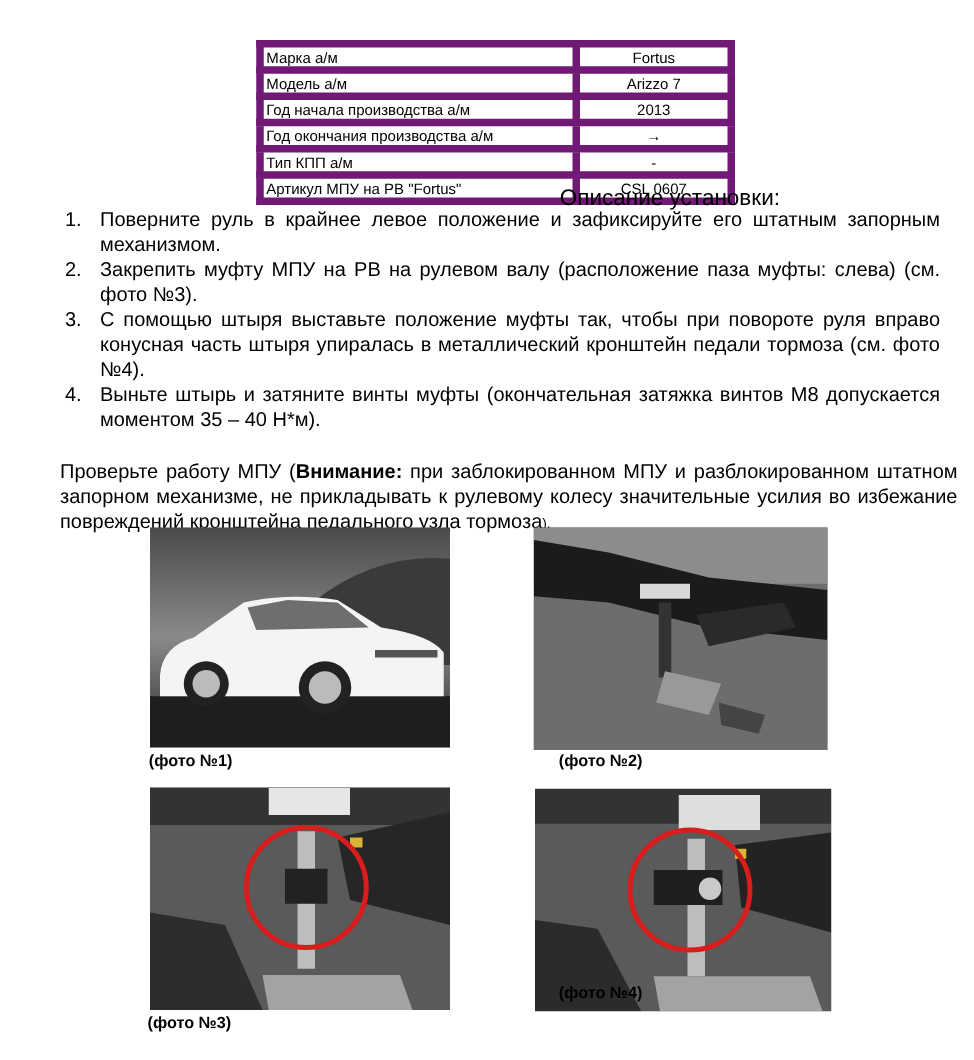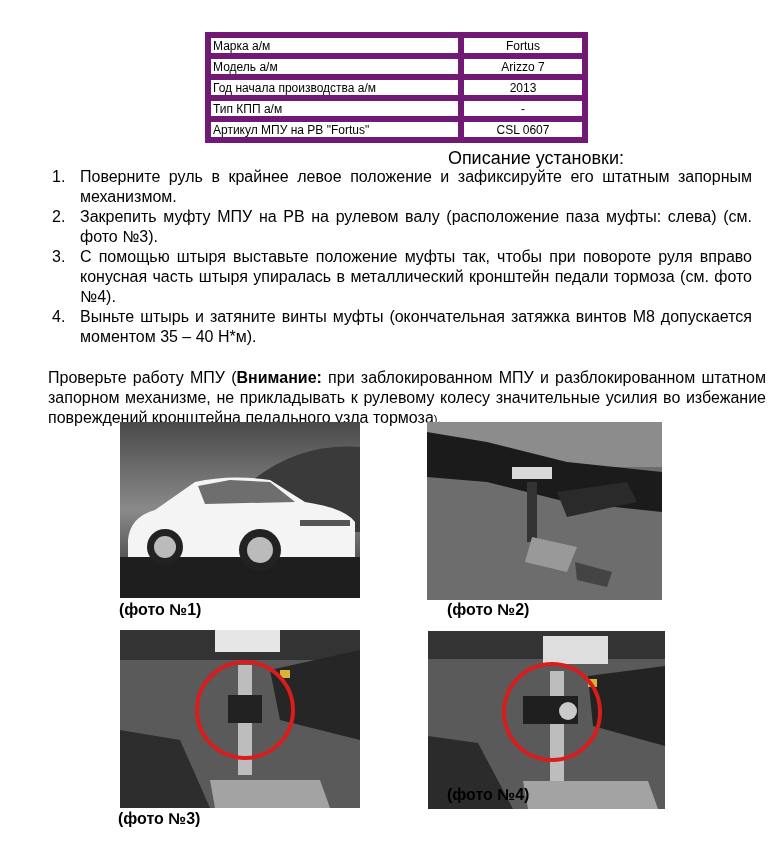--- a/index.html
+++ b/index.html
@@ -15,38 +15,42 @@
   .steps { position: absolute; left: 52px; top: 167px; width: 700px; margin: 0; padding: 0;
            list-style: none; font-size: 16px; line-height: 20px; }
   .steps li { position: relative; padding-left: 28px; text-align: justify; margin: 0; }
   .steps li .num { position: absolute; left: 0; top: 0; }
   .warning { position: absolute; left: 32px; top: 352px; width: 718px; font-size: 16px;
              line-height: 20px; text-align: justify; margin: 16px; }
   .warning b { font-weight: bold; }
   .warning .small { font-size: 11px; }
   .photo { position: absolute; overflow: hidden; background: #555; }
   .photo svg { display: block; width: 100%; height: 100%; }
-  .caption { position: absolute; font-size: 16px; font-weight: bold; }
+  .caption { position: absolute; font-size: 13px; font-weight: bold; }
 </style>
 </head>
 <body>
 
 <table class="spec-table">
   <tbody>
     <tr>
       <td class="label">Марка а/м</td>
       <td class="value">Fortus</td>
     </tr>
     <tr>
       <td class="label">Модель а/м</td>
       <td class="value">Arizzo 7</td>
     </tr>
     <tr>
       <td class="label">Год начала производства а/м</td>
       <td class="value">2013</td>
+    </tr>
+    <tr>
+      <td class="label">Год окончания производства а/м</td>
+      <td class="value">→</td>
     </tr>
     <tr>
       <td class="label">Тип КПП а/м</td>
       <td class="value">-</td>
     </tr>
     <tr>
       <td class="label">Артикул  МПУ  на РВ "Fortus"</td>
       <td class="value">CSL 0607</td>
     </tr>
   </tbody>

